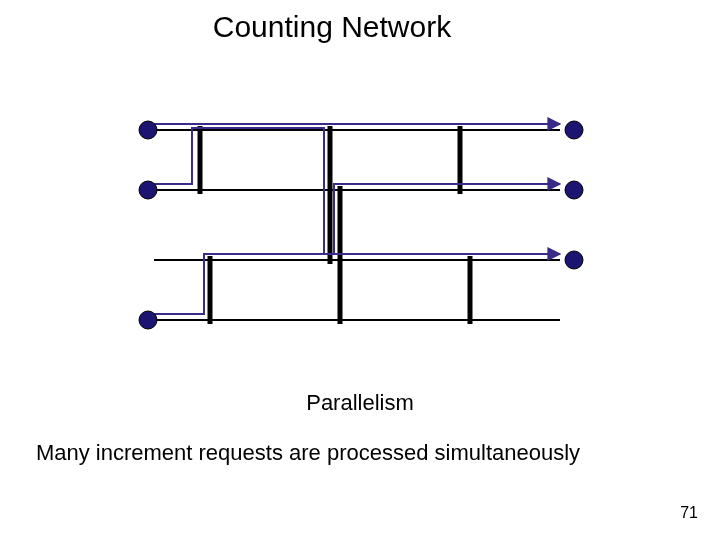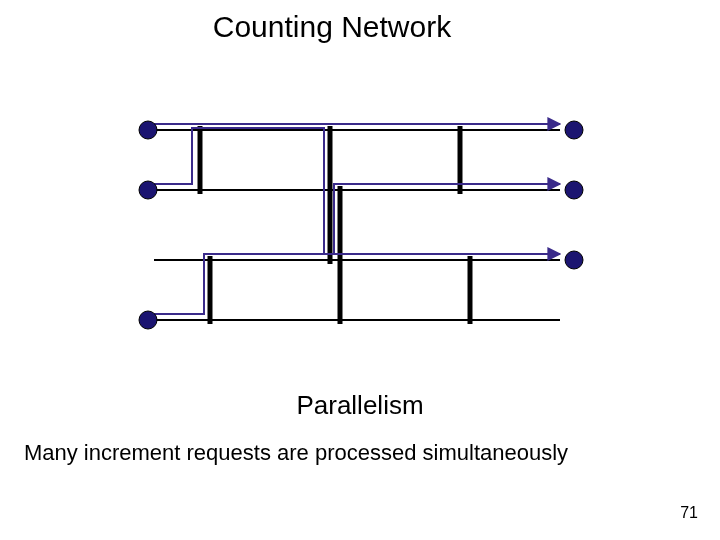--- a/index.html
+++ b/index.html
@@ -20,26 +20,26 @@
     width: 664px;
     text-align: center;
     font-size: 30px;
   }
   .subtitle {
     position: absolute;
     top: 390px;
     left: 0;
     width: 720px;
     text-align: center;
-    font-size: 26px;
+    font-size: 22px;
   }
   .caption {
     position: absolute;
     top: 440px;
-    left: 4px;
+    left: 16px;
     width: 584px;
     text-align: center;
     font-size: 22px;
   }
   .pagenum {
     position: absolute;
     bottom: 18px;
     right: 22px;
     font-size: 16px;
     font-family: Arial, sans-serif;

